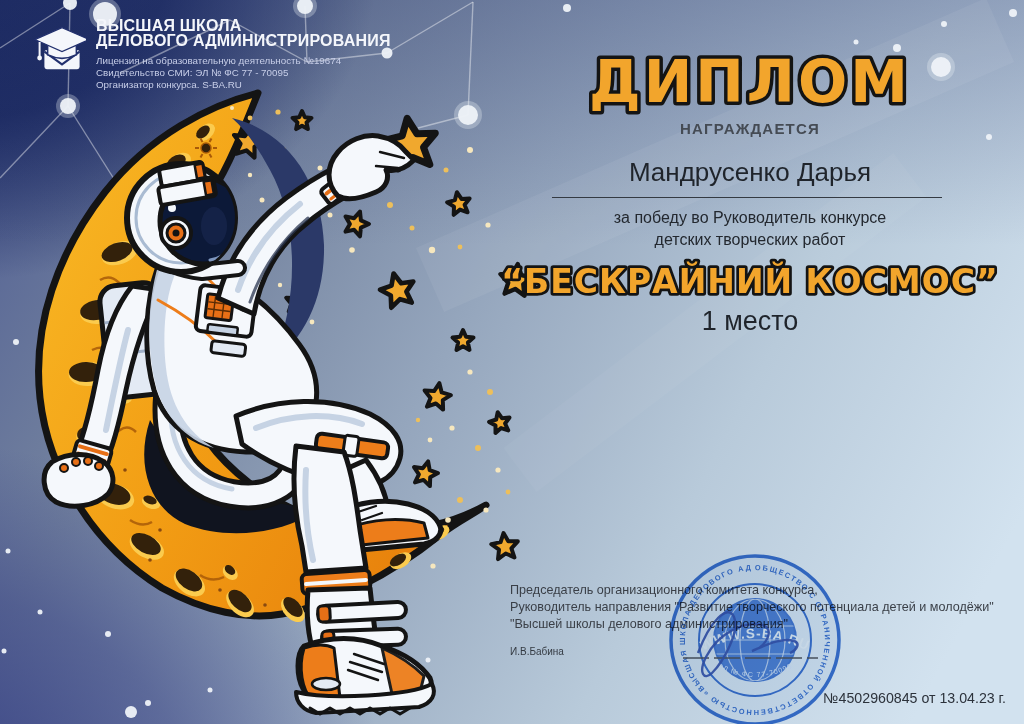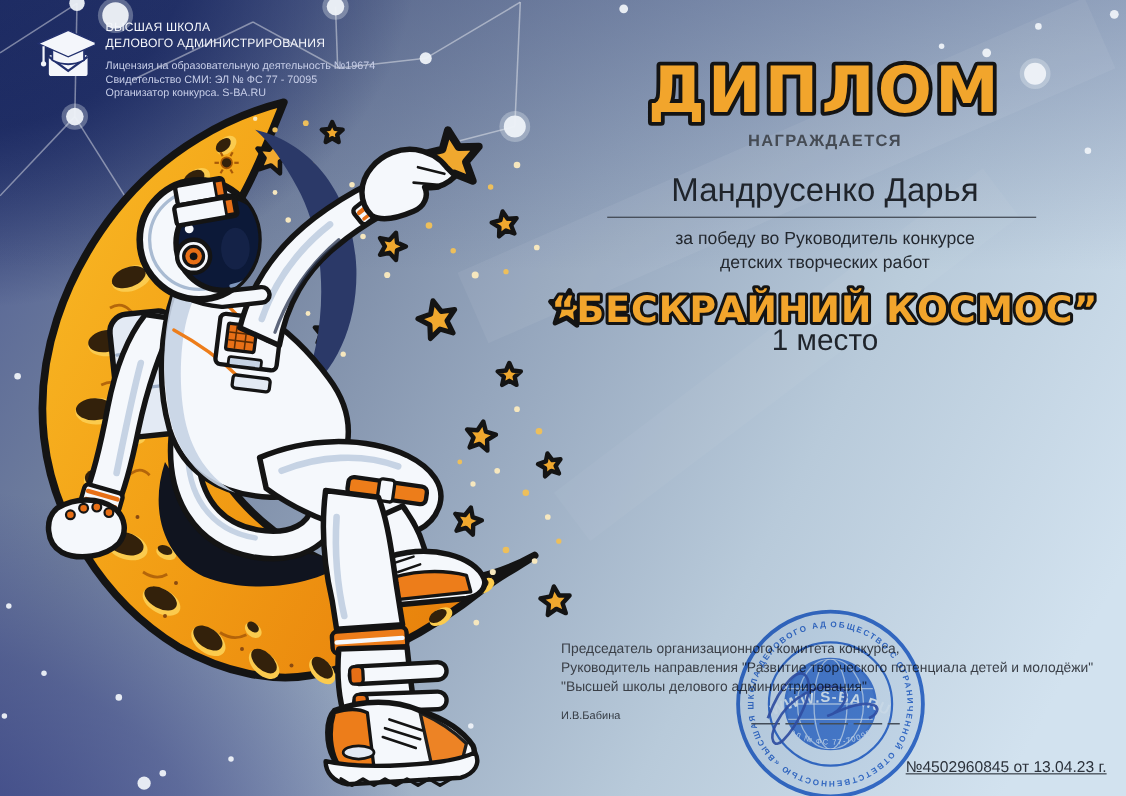--- a/index.html
+++ b/index.html
@@ -10,34 +10,34 @@
       linear-gradient(180deg, rgba(44,58,112,.30) 0, rgba(44,58,112,0) 34%),
       radial-gradient(700px 540px at -4% -6%, #16245c 0%, rgba(22,36,92,.9) 30%, rgba(22,36,92,0) 60%),
       radial-gradient(820px 620px at -10% 112%, rgba(49,59,130,.95) 0%, rgba(49,59,130,.5) 36%, rgba(49,59,130,0) 60%),
       linear-gradient(118deg,#4d5b92 0%,#74839f 24%,#95a6bd 45%,#b8cada 68%,#d2e2ef 92%);
   }
   .abs{position:absolute;}
   svg{display:block;}
   
   .logo{left:30px;top:18px;z-index:6;display:flex;align-items:flex-start;}
   .logo-text{margin-left:10px;}
-  .logo-title{color:#f4f6fb;font-weight:normal;font-size:11px;line-height:15px;letter-spacing:.2px;}
+  .logo-title{color:#f4f6fb;font-weight:bold;font-size:16px;line-height:15px;letter-spacing:.2px;}
   .logo-license{margin-top:7px;color:#c7cee8;font-size:9.8px;line-height:12px;font-weight:500;}
   
   .rc{left:480px;width:540px;text-align:center;z-index:5;}
   .awarded{top:120px;font-size:15px;letter-spacing:1.2px;color:#454b54;font-weight:600;}
-  .name{top:157px;font-size:30px;color:#1f242b;font-weight:500;}
+  .name{top:157px;font-size:26px;color:#1f242b;font-weight:500;}
   .name-line{left:552px;top:197px;width:390px;border-top:1.5px solid #343a42;z-index:5;}
   .reason{top:207px;font-size:16px;line-height:22px;color:#23282f;font-weight:500;}
-  .place{top:294px;font-size:27px;color:#1f242b;font-weight:500;}
+  .place{top:306px;font-size:27px;color:#1f242b;font-weight:500;}
   .details{top:350px;font-size:14.5px;line-height:20.5px;color:#252a32;font-weight:500;}
   .footer{left:510px;top:582px;width:512px;z-index:5;font-size:12.6px;line-height:17px;color:#3a3f47;font-weight:500;text-align:left;}
   .footer div{white-space:nowrap;}
   .babina{left:510px;top:646px;font-size:10px;color:#343a42;font-weight:500;z-index:5;}
-  .regnum{right:18px;top:690px;font-size:14.2px;color:#2c323b;font-weight:500;z-index:6;text-decoration:underline;}
+  .regnum{right:18px;top:690px;font-size:14.2px;color:#2c323b;font-weight:500;z-index:6;}
   .stamp{left:640px;top:545px;z-index:7;mix-blend-mode:multiply;opacity:.92;}
   .titleSvg{left:480px;top:24px;z-index:5;}
   .contestSvg{left:480px;top:254px;z-index:5;}
   #art{left:0;top:0;z-index:2;}
 </style>
 </head>
 <body>
 
 <div class="canvas">
 

